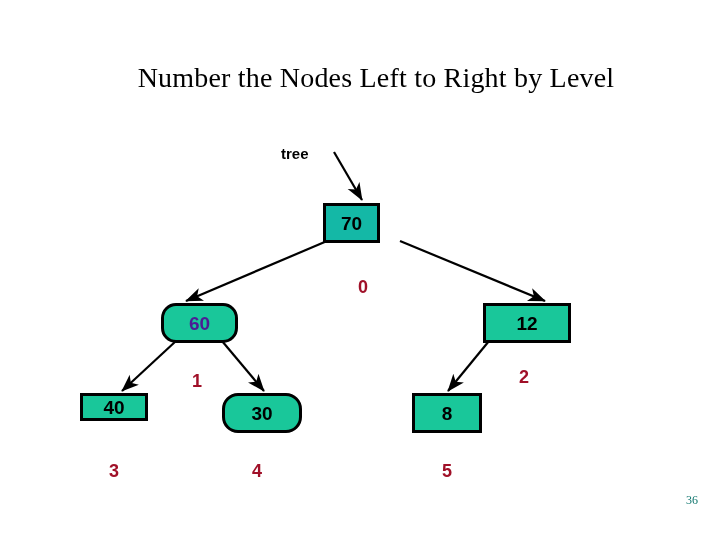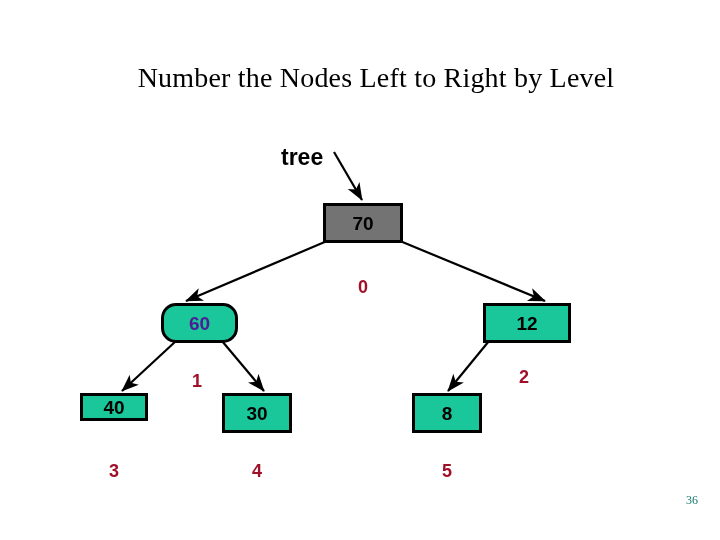--- a/index.html
+++ b/index.html
@@ -51,21 +51,21 @@
     color: #A01028;
     text-align: center;
     line-height: 1;
   }
   #tree-label {
     position: absolute;
     left: 281px;
     top: 146px;
     font-family: "Liberation Sans", sans-serif;
     font-weight: bold;
-    font-size: 23px;
+    font-size: 15px;
     color: #000000;
     line-height: 1;
     white-space: nowrap;
   }
   #edges {
     position: absolute;
     left: 0;
     top: 0;
     width: 720px;
     height: 540px;
@@ -102,29 +102,29 @@
         <line x1="176" y1="341" x2="122" y2="391" stroke="#000000"></line>
         <line x1="222" y1="341" x2="264" y2="391" stroke="#000000"></line>
         <line x1="489" y1="341" x2="448" y2="391" stroke="#000000"></line>
       </g>
     <g id="label-arrow-group" stroke="#000000" stroke-width="2.2" fill="none" marker-end="url(#ah)">
         <line x1="334" y1="152" x2="362" y2="200" stroke="#000000"></line>
       </g>
   </svg>
 
   <div id="nodes-layer">
-      <div class="node-box" style="left: 323px; top: 203px; width: 80px; height: 40px; background: #737373; border-color: rgb(0, 0, 0); color: rgb(0, 0, 0);">70</div>
+      <div class="node-box" style="left: 323px; top: 203px; width: 57px; height: 40px; background: #14b8a6; border-color: rgb(0, 0, 0); color: rgb(0, 0, 0);">70</div>
       <div class="node-index" style="left: 343px; top: 278px; width: 40px; color: rgb(160, 16, 40);">0</div>
       <div class="node-box" style="left: 161px; top: 303px; width: 77px; height: 40px; background: rgb(25, 199, 154); border-color: rgb(0, 0, 0); color: #4c1d95; border-radius: 15px;">60</div>
       <div class="node-index" style="left: 177px; top: 372px; width: 40px; color: rgb(160, 16, 40);">1</div>
       <div class="node-box" style="left: 483px; top: 303px; width: 88px; height: 40px; background: rgb(25, 199, 154); border-color: rgb(0, 0, 0); color: rgb(0, 0, 0);">12</div>
       <div class="node-index" style="left: 504px; top: 368px; width: 40px; color: rgb(160, 16, 40);">2</div>
       <div class="node-box" style="left: 80px; top: 393px; width: 68px; height: 28px; background: rgb(25, 199, 154); border-color: rgb(0, 0, 0); color: rgb(0, 0, 0);">40</div>
       <div class="node-index" style="left: 94px; top: 462px; width: 40px; color: rgb(160, 16, 40);">3</div>
-      <div class="node-box" style="left: 222px; top: 393px; width: 70px; height: 40px; background: rgb(25, 199, 154); border-color: rgb(0, 0, 0); color: rgb(0, 0, 0);">30</div>
+      <div class="node-box" style="left: 222px; top: 393px; width: 80px; height: 40px; background: rgb(25, 199, 154); border-color: rgb(0, 0, 0); color: rgb(0, 0, 0); border-radius: 16px;">30</div>
       <div class="node-index" style="left: 237px; top: 462px; width: 40px; color: rgb(160, 16, 40);">4</div>
       <div class="node-box" style="left: 412px; top: 393px; width: 70px; height: 40px; background: rgb(25, 199, 154); border-color: rgb(0, 0, 0); color: rgb(0, 0, 0);">8</div>
       <div class="node-index" style="left: 427px; top: 462px; width: 40px; color: rgb(160, 16, 40);">5</div>
     </div>
 
   <div id="page-number">36</div>
 
 </div>
 
 </body></html>

